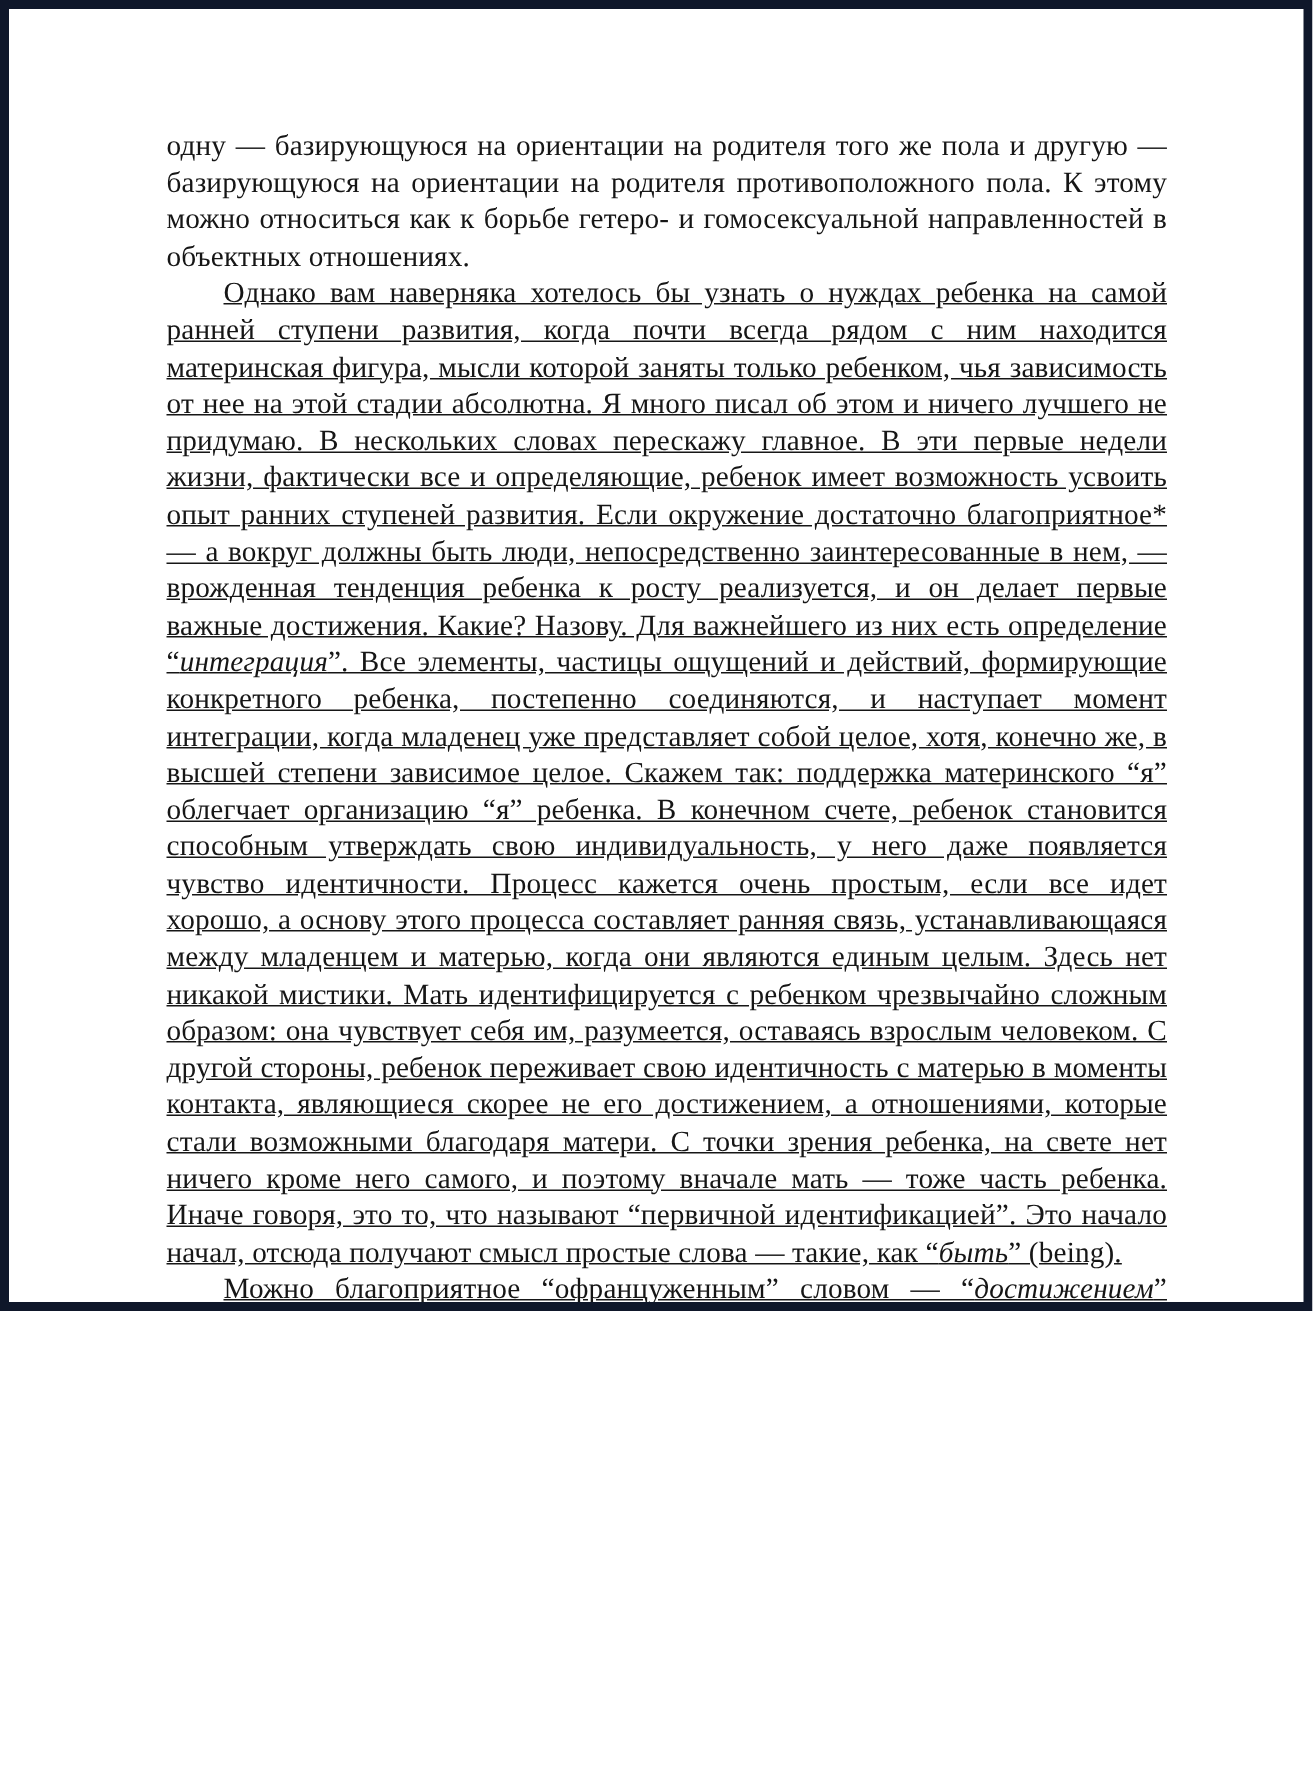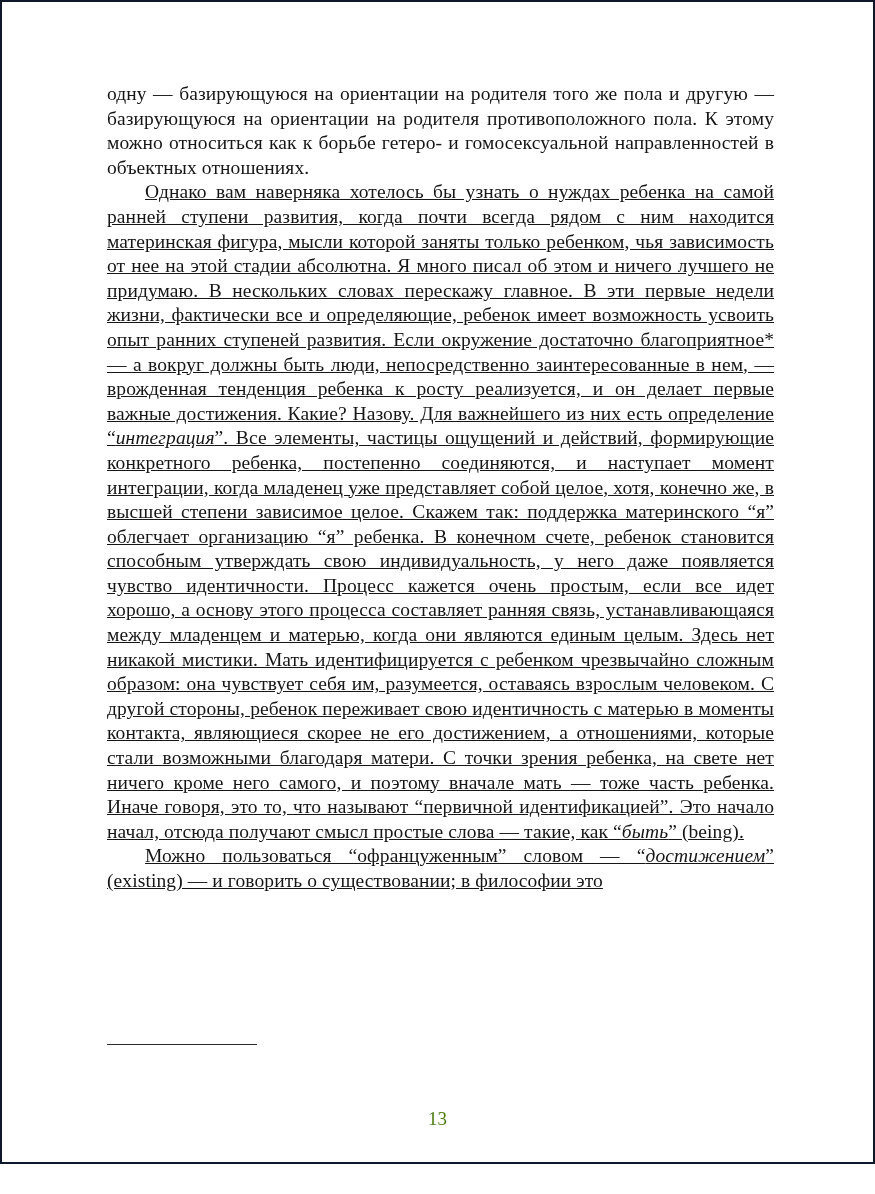--- a/index.html
+++ b/index.html
@@ -3,27 +3,27 @@
 <meta charset="utf-8">
 <style>
   html, body {
     margin: 0;
     padding: 0;
     background: #ffffff;
   }
   .page {
     position: relative;
     width: 875px;
-    height: 1164px;
+    height: 874px;
     background: #ffffff;
     font-family: "Liberation Serif", "DejaVu Serif", serif;
     color: #161616;
     overflow: hidden;
     box-sizing: border-box;
-    border: 2px solid #0f172a;
+    border: 6px solid #0f172a;
   }
   .body-text {
     position: absolute;
     left: 105px;
     top: 80px;
     width: 667px;
     font-size: 19.5px;
     line-height: 24.6px;
     text-align: justify;
     letter-spacing: 0.1px;
@@ -70,17 +70,17 @@
     color: #4d7c0f;
   }
 </style>
 </head>
 <body>
 
 <div class="page">
   <div class="body-text">
       <p><span>одну — базирующуюся на ориентации на родителя того же пола и другую — базирующуюся на ориентации на родителя противоположного пола. К этому можно относиться как к борьбе гетеро- и гомосексуальной направленностей в объектных отношениях.</span></p>
       <p class="indent"><span>Однако вам наверняка хотелось бы узнать о нуждах ребенка на самой ранней ступени развития, когда почти всегда рядом с ним находится материнская фигура, мысли которой заняты только ребенком, чья зависимость от нее на этой стадии абсолютна. Я много писал об этом и ничего лучшего не придумаю. В нескольких словах перескажу главное. В эти первые недели жизни, фактически все и определяющие, ребенок имеет возможность усвоить опыт ранних ступеней развития. Если окружение достаточно благоприятное* — а вокруг должны быть люди, непосредственно заинтересованные в нем, — врожденная тенденция ребенка к росту реализуется, и он делает первые важные достижения. Какие? Назову. Для важнейшего из них есть определение “</span><span class="it">интеграция</span><span>”. Все элементы, частицы ощущений и действий, формирующие конкретного ребенка, постепенно соединяются, и наступает момент интеграции, когда младенец уже представляет собой целое, хотя, конечно же, в высшей степени зависимое целое. Скажем так: поддержка материнского “я” облегчает организацию “я” ребенка. В конечном счете, ребенок становится способным утверждать свою индивидуальность, у него даже появляется чувство идентичности. Процесс кажется очень простым, если все идет хорошо, а основу этого процесса составляет ранняя связь, устанавливающаяся между младенцем и матерью, когда они являются единым целым. Здесь нет никакой мистики. Мать идентифицируется с ребенком чрезвычайно сложным образом: она чувствует себя им, разумеется, оставаясь взрослым человеком. С другой стороны, ребенок переживает свою идентичность с матерью в моменты контакта, являющиеся скорее не его достижением, а отношениями, которые стали возможными благодаря матери. С точки зрения ребенка, на свете нет ничего кроме него самого, и поэтому вначале мать — тоже часть ребенка. Иначе говоря, это то, что называют “первичной идентификацией”. Это начало начал, отсюда получают смысл простые слова — такие, как “</span><span class="it">быть</span><span>” (being).</span></p>
-      <p class="indent"><span>Можно пользоваться “офранцуженным” словом — “</span><span class="it">достижением</span><span>” (existing) — и говорить о существовании; в философии это</span></p>
+      <p class="indent"><span>Можно благоприятное “офранцуженным” словом — “</span><span class="it">достижением</span><span>” (existing) — и говорить о существовании; в философии это</span></p>
     </div>
   <div class="footnote-sep"></div>
   <div class="page-number">13</div>
 </div>
 
 </body></html>

